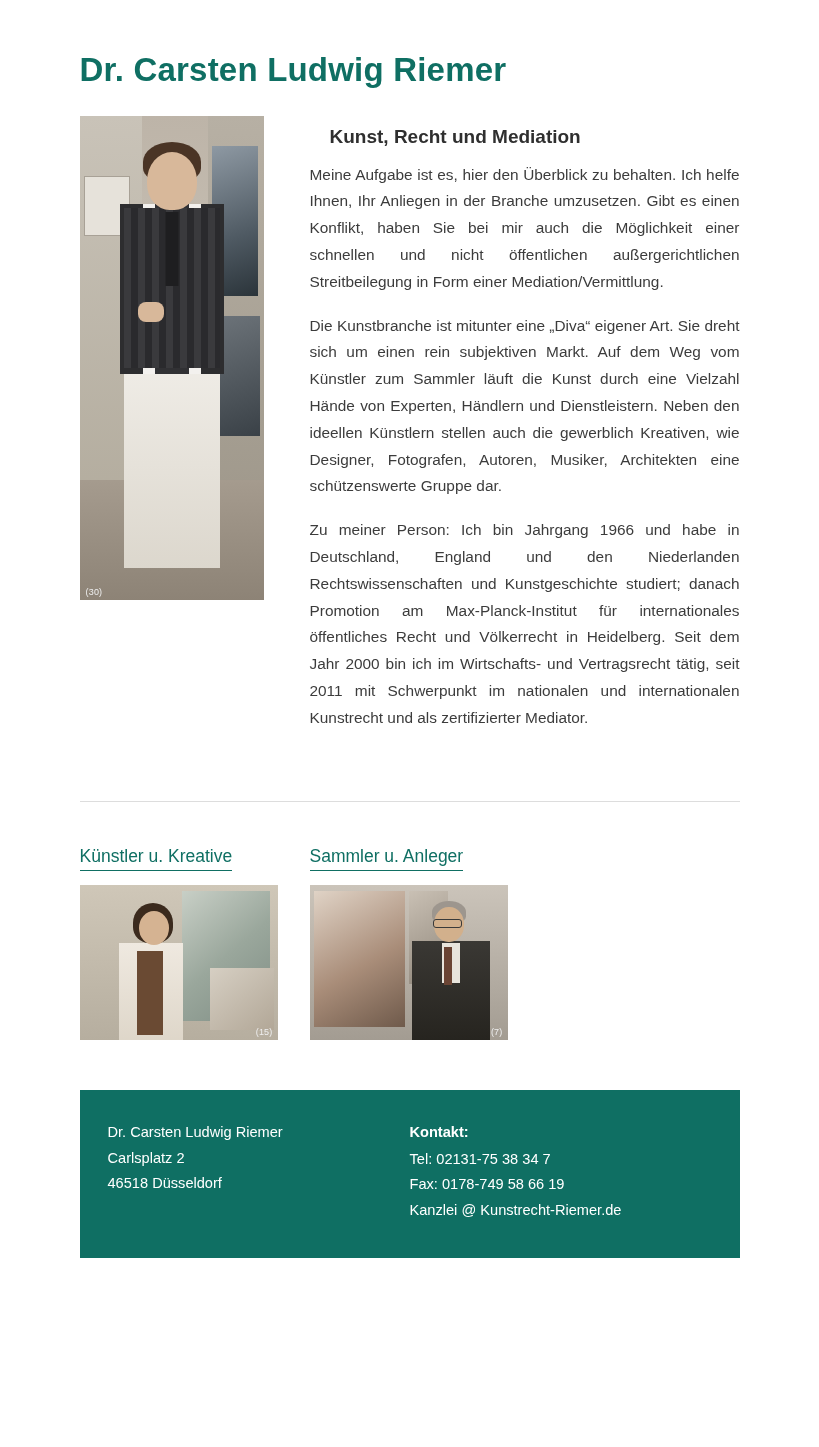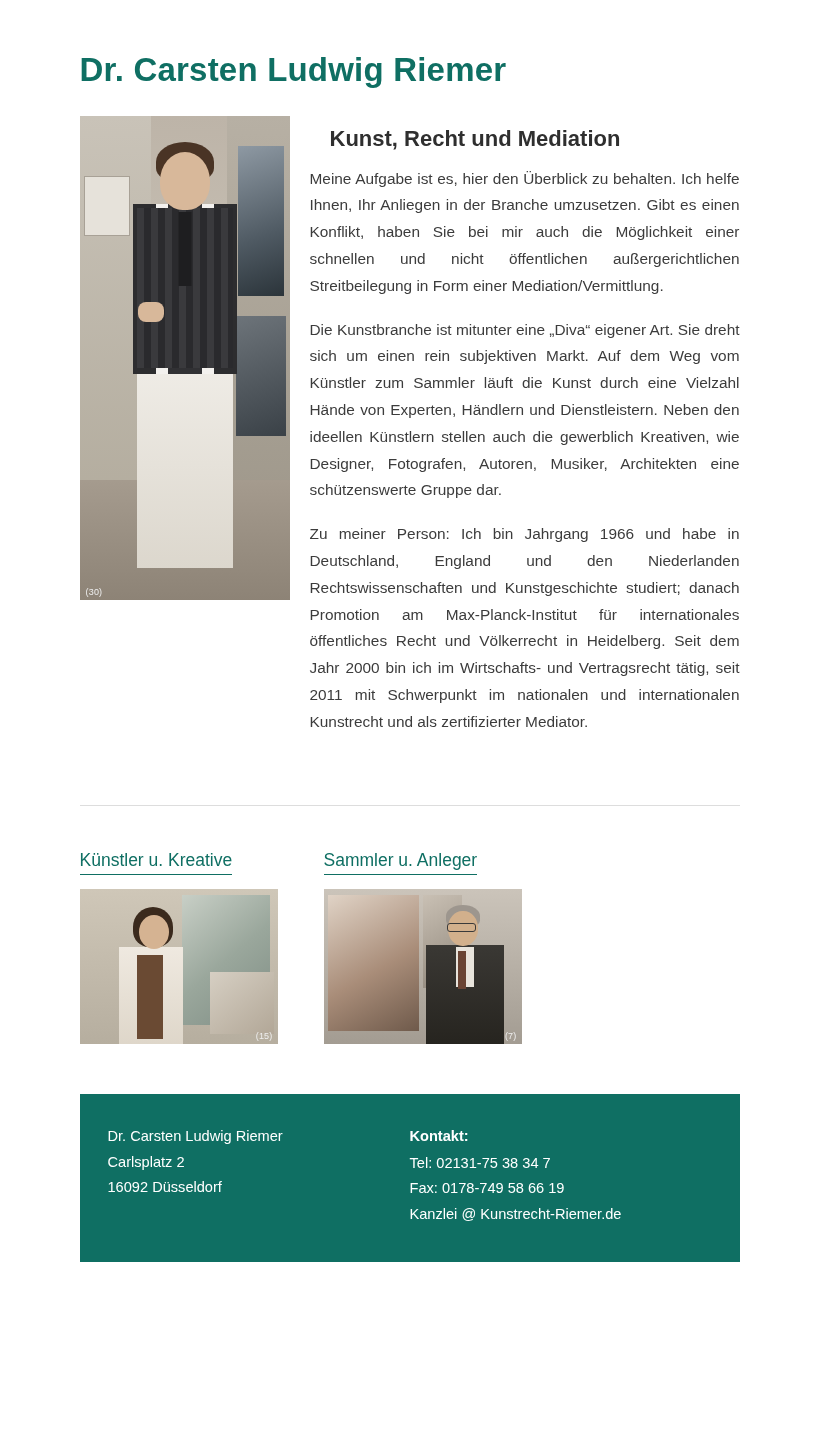--- a/index.html
+++ b/index.html
@@ -39,21 +39,21 @@
     display: flex;
     align-items: flex-start;
     gap: 32px;
   }
   .portrait-wrap {
     width: 198px;
     flex: 0 0 198px;
     position: relative;
   }
   .portrait {
-    width: 210px;
+    width: 184px;
     height: 484px;
     position: relative;
     overflow: hidden;
     background: #cfc8c0;
   }
   .photo-credit {
     position: absolute;
     right: 5px;
     bottom: 3px;
     font-size: 9px;
@@ -62,42 +62,42 @@
   }
   .photo-credit.left {
     left: 6px;
     right: auto;
   }
   .article {
     flex: 1 1 auto;
     padding-top: 10px;
   }
   h2.sub-head {
-    font-size: 22px;
+    font-size: 19px;
     font-weight: bold;
     color: #2f2f2f;
     margin: 0 0 14px 0;
     padding-left: 20px;
   }
   .article p {
     font-size: 15.4px;
     line-height: 1.74;
     color: #3c3c3c;
     margin: 0 0 17px 0;
     text-align: justify;
     hyphens: auto;
   }
   .divider {
     border: 0;
     border-top: 1px solid #dddddd;
     margin: 52px 0 0 0;
   }
   .cards {
     display: flex;
-    gap: 46px;
+    gap: 32px;
     margin-top: 44px;
   }
   .card {
     width: 198px;
     flex: 0 0 198px;
   }
   .card-title {
     display: inline-block;
     font-size: 17.5px;
     color: #0f6f63;
@@ -268,21 +268,21 @@
           <div class="photo-credit">(7)</div>
         </div>
       </div>
 
     </div>
 
     <div class="footer">
       <div class="footer-col">
         <div>Dr. Carsten Ludwig Riemer</div>
         <div>Carlsplatz 2</div>
-        <div>16092 Düsseldorf</div>
+        <div>46518 Düsseldorf</div>
       </div>
       <div class="footer-col">
         <div class="f-head">Kontakt:</div>
         <div>Tel: 02131-75 38 34 7</div>
         <div>Fax: 0178-749 58 66 19</div>
         <div>Kanzlei @ Kunstrecht-Riemer.de</div>
       </div>
     </div>
 
     <div class="bottom-space"></div>

